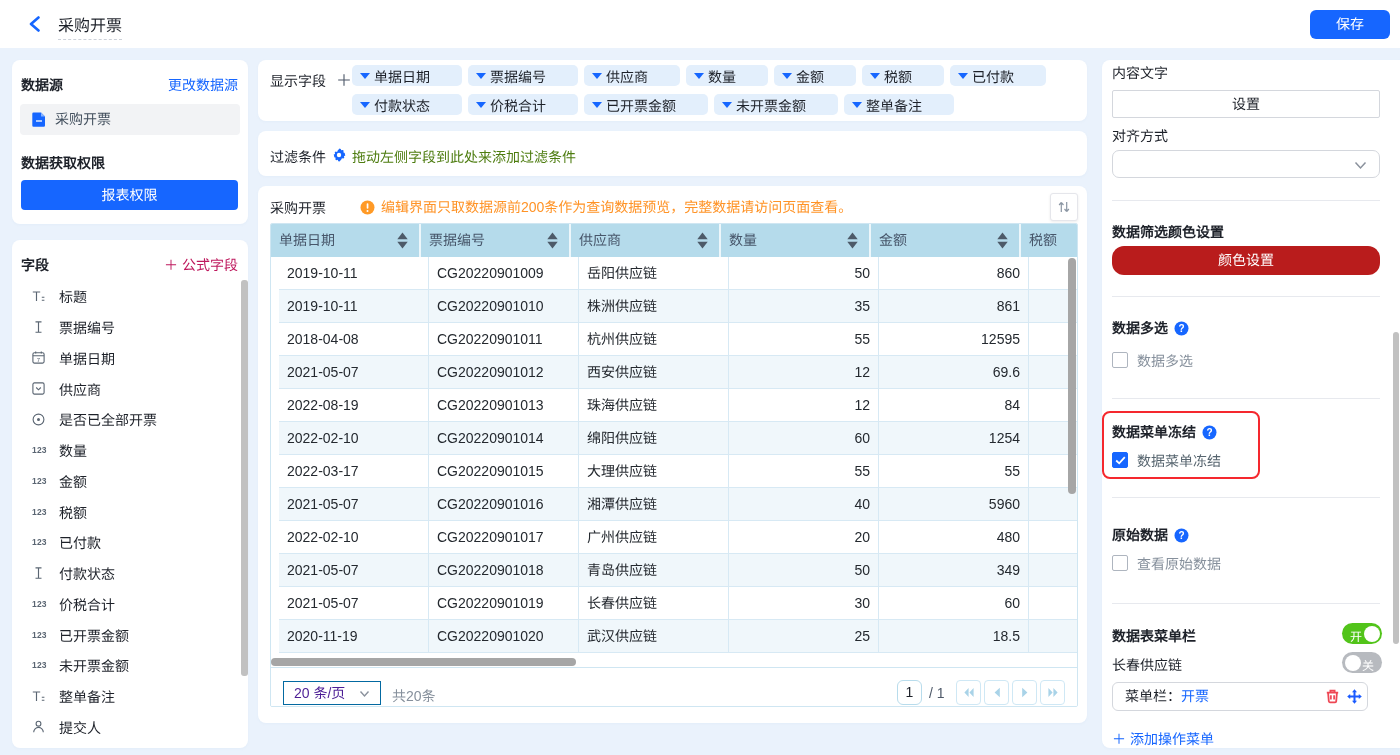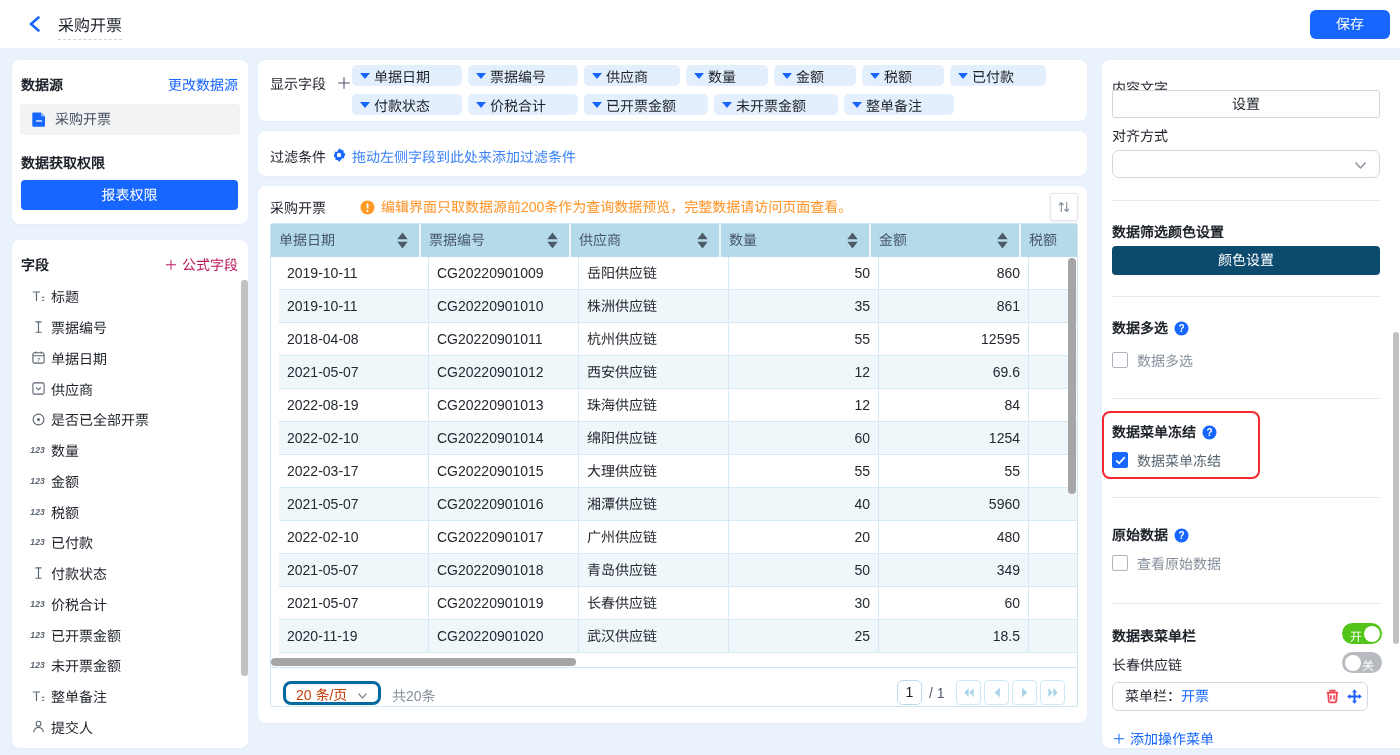--- a/index.html
+++ b/index.html
@@ -25,57 +25,57 @@
 #dsRow a { float:right; color:#1666ff; text-decoration:none; }
 #dsBox { position:absolute; left:8px; top:44px; width:220px; height:31px; background:#f2f3f5; border-radius:4px; line-height:31px; color:#43505e; }
 #dsBox svg { vertical-align:-3px; margin-left:12px; margin-right:9px; }
 #permTitle { position:absolute; left:9px; top:92px; }
 #permBtn { position:absolute; left:9px; top:120px; width:217px; height:30px; background:#1666ff; color:#fff; border-radius:4px; text-align:center; line-height:30px; }
 #fieldRow { position:absolute; left:9px; right:10px; top:14px; height:16px; }
 #fieldRow .secTitle { float:left; }
 #fieldRow a { float:right; color:#be185d; text-decoration:none; }
 #fieldList { position:absolute; left:0; top:41px; width:236px; }
 .fitem { height:30.75px; display:flex; align-items:center; padding-left:20px; color:#1d2129; }
-.fitem .fic { width:13px; height:16px; margin-right:6px; display:flex; align-items:center; justify-content:flex-end; color:#4e5969;font-style:italic; }
+.fitem .fic { width:13px; height:16px; margin-right:14px; display:flex; align-items:center; justify-content:flex-start; color:#4e5969; }
 .fitem .num { font-size:8.5px; font-weight:700; color:#5a6572; letter-spacing:0.2px; }
 .sbar { position:absolute; background:#c1c1c1; border-radius:3px; }
 
 
 #mp1 { left:258px; top:60px; width:829px; height:61px; }
 #mp2 { left:258px; top:131px; width:829px; height:45px; }
 #mp3 { left:258px; top:186px; width:829px; height:537px; }
-#dfLabel { position:absolute; left:12px; top:10px; height:21px; line-height:27px; }
+#dfLabel { position:absolute; left:12px; top:10px; height:21px; line-height:21px; }
 #dfLabel .plus { color:#4e5969; font-size:16px; margin-left:10px; }
 #tagWrap { position:absolute; left:94px; top:5px; width:730px; }
 .tagrow { display:flex; gap:6px; margin-bottom:8px; }
 .tag { height:21px; display:inline-flex; align-items:center; background:#e3effc; border-radius:5px; padding:0 32px 0 8px; white-space:nowrap; }
 .tag .tri { width:0; height:0; border-left:5px solid transparent; border-right:5px solid transparent; border-top:6.5px solid #1666ff; margin-right:4px; }
 #fcLabel { position:absolute; left:12px; top:15px;text-align:center; }
 #fcGear { position:absolute; left:73px; top:16px; }
-#fcHint { position:absolute; left:94px; top:15px; color:#3b82f6; }
+#fcHint { position:absolute; left:94px; top:15px; color:#4d7c0f; }
 
 
 #tTitle { position:absolute; left:12px; top:11px; font-size:14px; }
 #tWarn { position:absolute; left:102px; top:10px; color:#ff9326; }
 #tWarn svg { vertical-align:-3px; margin-right:6px; }
 #sortBtn { position:absolute; left:792px; top:7px; width:28px; height:28px; background:#fff; border:1px solid #e5e6eb; border-radius:3px; box-shadow:0 1px 3px rgba(0,0,0,.08); display:flex; align-items:center; justify-content:center; }
 #tableBox { position:absolute; left:12px; top:37px; width:808px; height:484px; border:1px solid #cfe6f2; border-radius:2px; overflow:hidden; }
 #thead { position:absolute; left:0; top:0; width:900px; height:33px; background:#b5dbeb; display:flex; }
 .th { width:150px; height:33px; line-height:33px; padding-left:8px; color:#47566a; position:relative; border-right:2px solid #eef7fb; }
 .th:last-child { border-right:none; }
 .th .carets { position:absolute; right:10px; top:8px; }
 #tbody { position:absolute; left:8px; top:33px; width:900px; }
 .tr { display:flex; height:33px; background:#fff; }
 .tr.alt { background:#f0f7fb; }
 .td { width:150px; height:33px; line-height:32px; padding:0 8px; border-right:1px solid #d7e9f4; border-bottom:1px solid #d7e9f4; overflow:hidden; white-space:nowrap; color:#24292f; }
 .td.r { text-align:right; }
 #vsb { position:absolute; left:797px; top:34px; width:8px; height:236px; background:#a6a6a6; border-radius:4px; }
 #hsb { position:absolute; left:0px; top:434px; width:305px; height:8px; background:#a6a6a6; border-radius:4px; }
 #pager { position:absolute; left:0; top:443px; width:806px; height:40px; border-top:1px solid #cfe6f2; background:#fff; }
-#psel { position:absolute; left:12px; top:13px; width:98px; height:24px; border:3px solid #0369a1; border-radius:8px; line-height:22px; padding-left:10px; color:#c2410c; }
+#psel { position:absolute; left:12px; top:13px; width:98px; height:24px; border:1px solid #0369a1; border-radius:0; line-height:22px; padding-left:10px; color:#4c1d95; }
 #psel svg { position:absolute; right:10px; top:8px; }
 #ptotal { position:absolute; left:121px; top:17px; color:#86909c; }
 #pnum { position:absolute; left:626px; top:12px; width:25px; height:25px; border:1px solid #b8dcec; border-radius:6px; text-align:center; line-height:23px; color:#1d2129; }
 #pslash { position:absolute; left:658px; top:17px; color:#4e5969; }
 .pbtn { position:absolute; top:12px; width:25px; height:25px; border:1px solid #cfe8f5; border-radius:4px; display:flex; align-items:center; justify-content:center; }
 
 
 #rp { left:1102px; top:60px; width:298px; height:688px; border-radius:8px 0 0 8px; }
 .rlbl { position:absolute; left:10px; font-size:14px; color:#1d2129; }
 .rdiv { position:absolute; left:10px; width:268px; border-top:1px solid #e7e9ee; }
@@ -391,31 +391,31 @@
       <div class="pbtn" style="left:769px;">
           <svg width="12" height="11" viewBox="0 0 12 11">
             <path d="M1.4 1 L5.6 5.5 L1.4 10 z M6.4 1 L10.6 5.5 L6.4 10 z" fill="#a9d3e8"></path>
           </svg>
         </div>
     </div>
   </div>
 </div>
 
 <div class="panel" id="rp">
-  <div class="rlbl" style="top:2px;margin-top:15px;">内容文字</div>
+  <div class="rlbl" style="top:2px;">内容文字</div>
   <div class="rbtn" style="top:30px;">设置</div>
   <div class="rlbl" style="top:65px;">对齐方式</div>
   <div class="rbtn" style="top:90px; border-radius:7px;">
       <svg style="position:absolute; right:12px; top:10px;" width="13" height="9" viewBox="0 0 13 9">
         <path d="M1.5 1.5 L6.5 7 L11.5 1.5" fill="none" stroke="#8a919c" stroke-width="1.5"></path>
       </svg>
     </div>
   <div class="rdiv" style="top:140px;"></div>
   <div class="rlbl bold" style="top:161px;">数据筛选颜色设置</div>
-  <div class="rbtn" style="top:186px; background:#0c4a6e; border:none; color:#fff; border-radius:4px; height:29px; line-height:29px;">颜色设置</div>
+  <div class="rbtn" style="top:186px; background:#b91c1c; border:none; color:#fff; border-radius:12px; height:29px; line-height:29px;">颜色设置</div>
   <div class="rdiv" style="top:236px;"></div>
   <div class="rlbl bold" style="top:257px;">数据多选<span class="helpIc"><svg width="15" height="15" viewBox="0 0 15 15">
           <circle cx="7.5" cy="7.5" r="7" fill="#1666ff"></circle>
           <text x="7.5" y="11" font-size="10" fill="#fff" text-anchor="middle" font-weight="bold" font-family="Liberation Sans, sans-serif">?</text>
         </svg></span></div>
   <div class="cbrow" style="top:290px;"><span class="cbox"></span>数据多选</div>
   <div class="rdiv" style="top:338px;"></div>
   <div id="redBox"></div>
   <div class="rlbl bold" style="top:361px;">数据菜单冻结<span class="helpIc"><svg width="15" height="15" viewBox="0 0 15 15">
           <circle cx="7.5" cy="7.5" r="7" fill="#1666ff"></circle>

